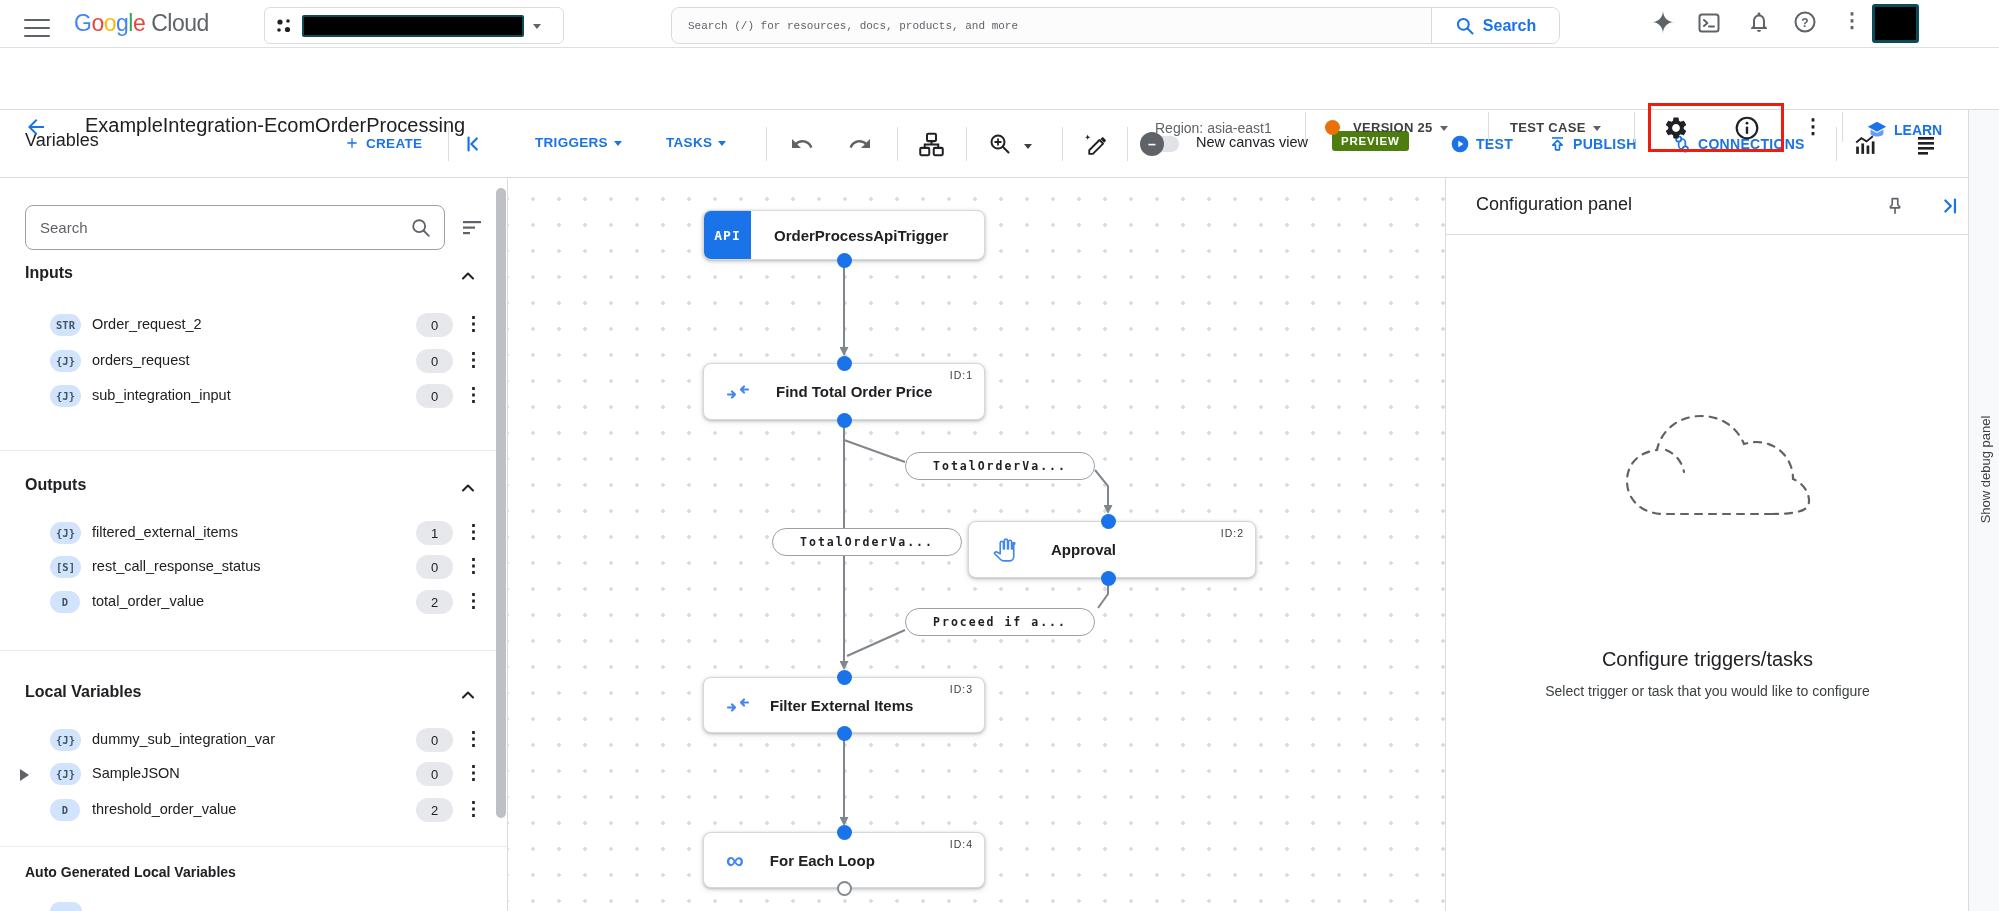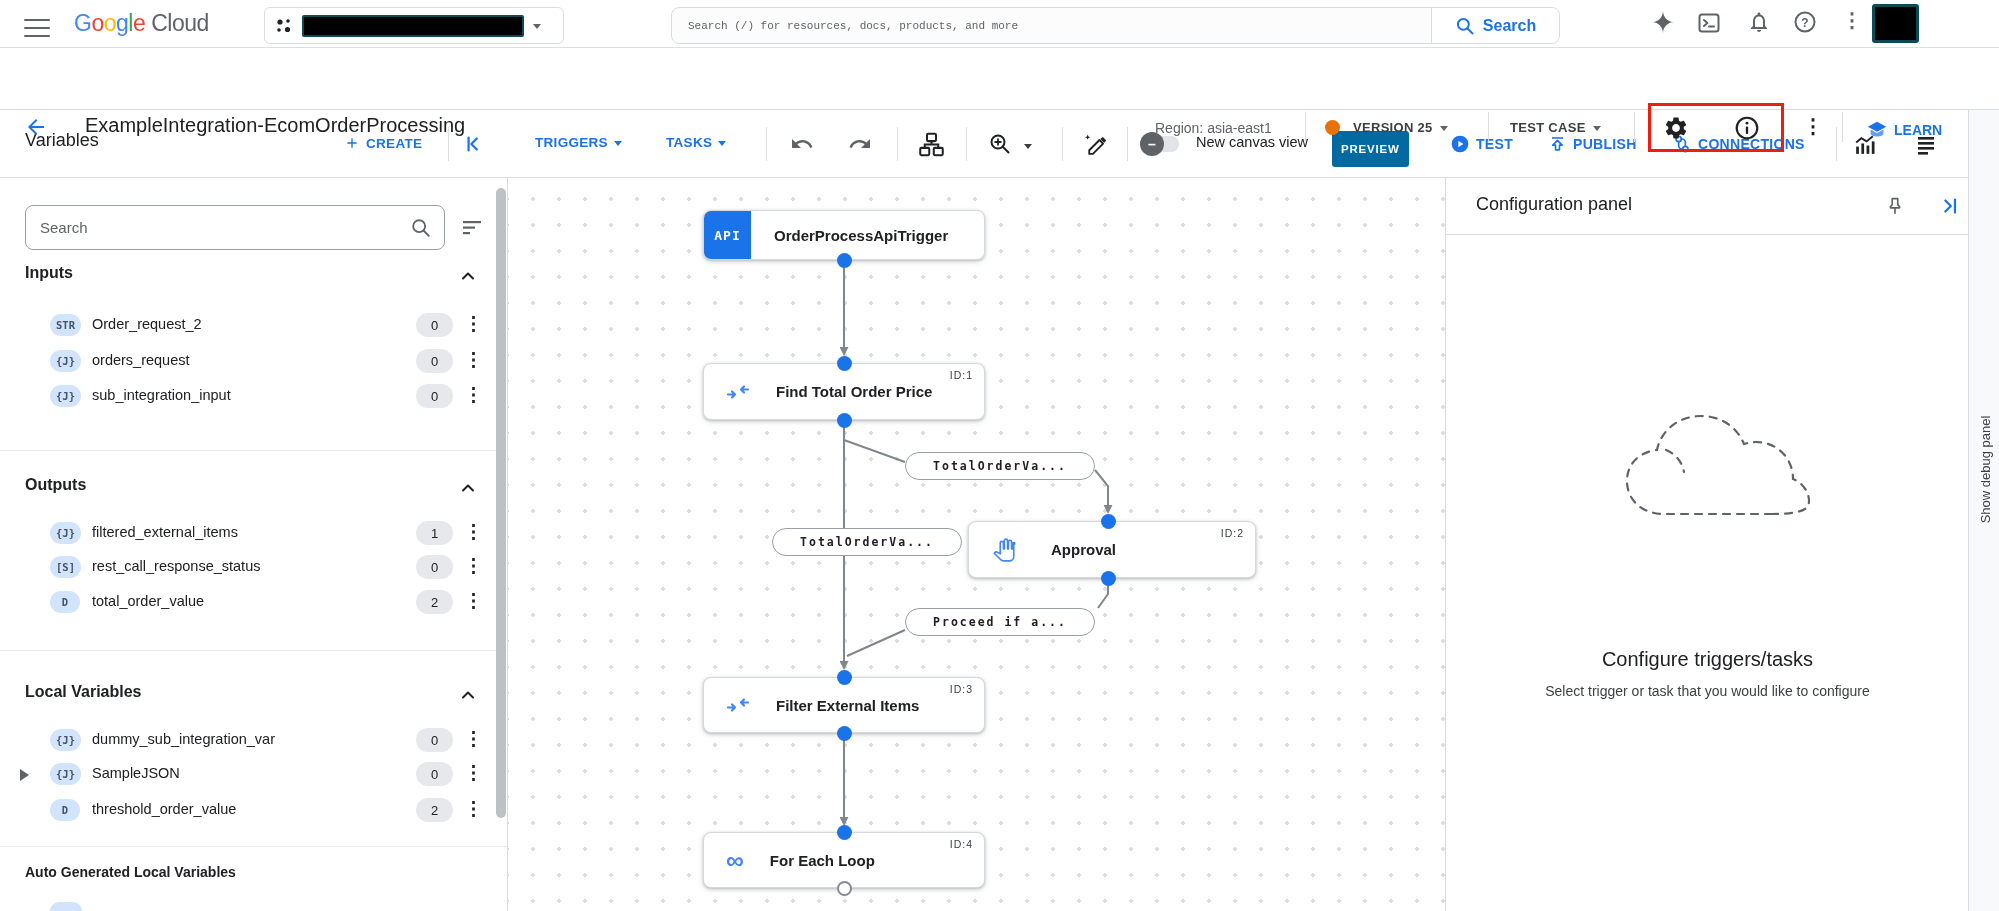--- a/index.html
+++ b/index.html
@@ -37,21 +37,21 @@
   .highlight-box { left:1648px; top:55px; width:136px; height:49px; border:3px solid #ec1e0e; z-index:30; pointer-events:none; }
 
   
   .toolbar-row { left:0; top:110px; width:1968px; height:68px; background:#fff; border-bottom:1px solid #dadce0; z-index:10; }
   .vars-title { left:25px; top:20px; font-size:18px; color:#202124; }
   .blue-btn { color:#1a73e8; font-size:13.5px; font-weight:700; letter-spacing:.3px; display:flex; align-items:center; gap:6px; cursor:pointer; }
   .vsep { width:1px; height:34px; background:#dadce0; top:17px; }
   .tgl-track { left:1143px; top:26px; width:36px; height:16px; border-radius:9px; background:#e1e3e6; cursor:pointer; }
   .tgl-knob { position:absolute; left:-3px; top:-4px; width:24px; height:24px; border-radius:50%; background:#5f6368; color:#fff; display:flex; align-items:center; justify-content:center; font-weight:700; font-size:14px; }
   .canvas-view-label { left:1196px; top:24px; font-size:14.5px; color:#202124; }
-  .preview-badge { left:1332px; top:21px; background:#0369a1; color:#fff; font-size:11.5px; font-weight:700; letter-spacing:.8px; padding:12px 9px; border-radius:3px; }
+  .preview-badge { left:1332px; top:21px; background:#4d7c0f; color:#fff; font-size:11.5px; font-weight:700; letter-spacing:.8px; padding:4px 9px; border-radius:3px; }
 
   
   .sidebar { left:0; top:178px; width:508px; height:733px; background:#fff; border-right:1px solid #dadce0; z-index:5; }
   .sb-search { left:25px; top:27px; width:420px; height:45px; border:1px solid #9aa0a6; border-radius:8px; display:flex; align-items:center; background:#fff; }
   .sb-search input { flex:1; border:0; outline:0; font-size:15px; padding:0 14px; font-family:inherit; color:#202124; background:transparent; }
   .sb-search input::placeholder { color:#5f6368; }
   .sec-head { left:25px; font-size:16px; font-weight:700; color:#202124; }
   .sec-head.sm { font-size:14px; }
   .chev { position:absolute; left:458px; width:20px; height:20px; cursor:pointer; }
   .var-row { left:0; width:508px; height:32px; }
@@ -428,21 +428,21 @@
     </div>
 
     <div class="node" style="left:195px;top:499px;width:282px;height:56px">
       <span class="node-id">ID:3</span>
       <span class="node-icon">
         <svg width="24" height="24" viewBox="0 0 24 24">
             <path d="M2 14.5h7M9 14.5l-3-3M9 14.5l-3 3" fill="none" stroke="#4285f4" stroke-width="2.2" stroke-linecap="round" stroke-linejoin="round"></path>
             <path d="M22 9.5h-7M15 9.5l3-3M15 9.5l3 3" fill="none" stroke="#4285f4" stroke-width="2.2" stroke-linecap="round" stroke-linejoin="round"></path>
           </svg>
       </span>
-      <span class="node-title" style="margin-left:26px">Filter External Items</span>
+      <span class="node-title" style="margin-left:20px">Filter External Items</span>
     </div>
 
     <div class="node" style="left:195px;top:654px;width:282px;height:56px">
       <span class="node-id">ID:4</span>
       <span class="node-icon infinity">∞</span>
       <span class="node-title" style="margin-left:26px">For Each Loop</span>
     </div>
 
     <div class="port" style="left:329px;top:75px"></div>
     <div class="port" style="left:329px;top:178px"></div>

